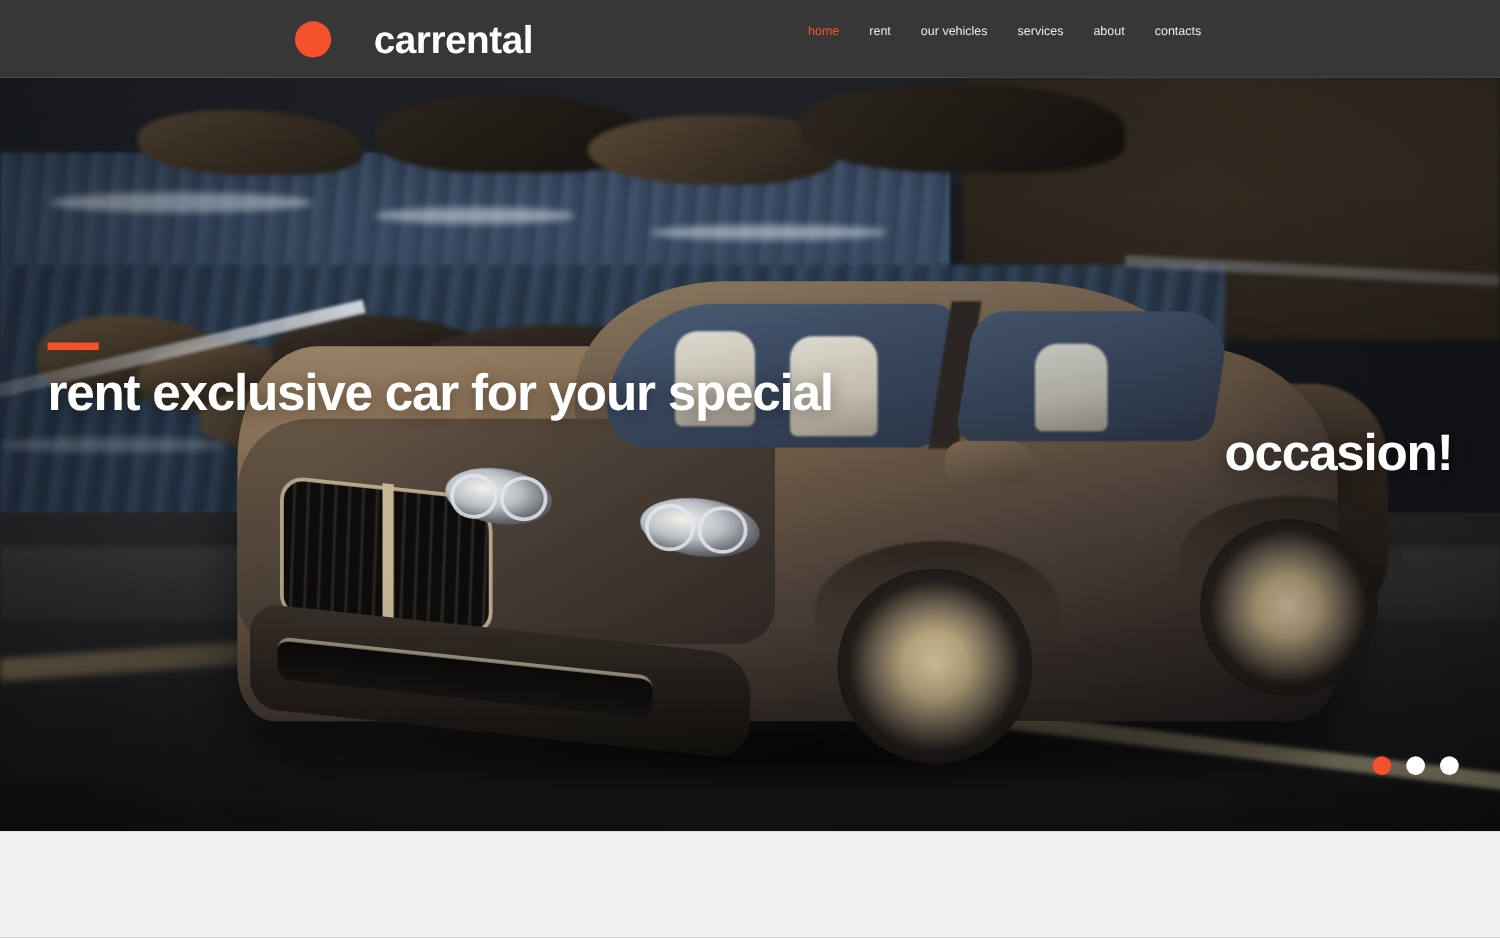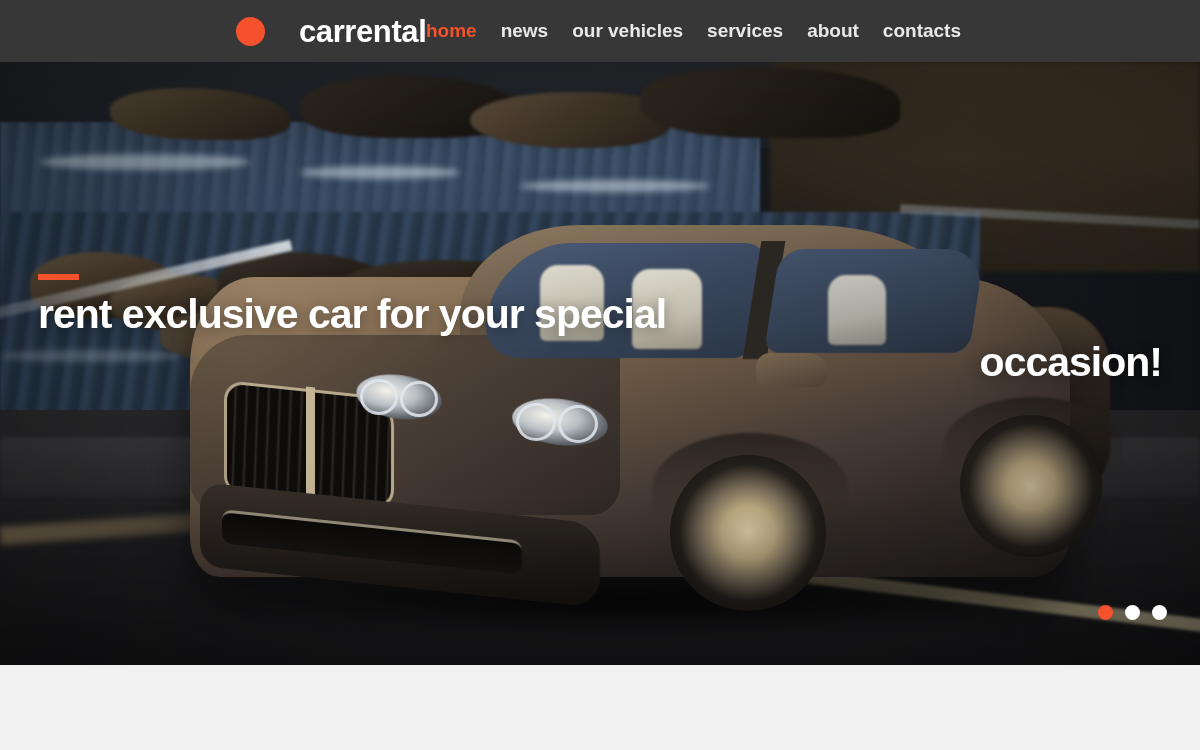--- a/index.html
+++ b/index.html
@@ -41,22 +41,22 @@
     letter-spacing:-0.4px;
     line-height:1;
     white-space:nowrap;
   }
   .nav {
     position:absolute; right:239px; top:21px;
     display:flex; align-items:center;
   }
   .nav-item {
     color:#e9e9e9;
-    font-size:19px;
-    font-weight:700;
+    font-size:10px;
+    font-weight:400;
     line-height:1;
     margin-left:24px;
     white-space:nowrap;
     cursor:pointer;
     text-decoration:none;
   }
   .nav-item:first-child { margin-left:0; }
   .nav-item.active { color:#f4512c; }
 
   
@@ -369,21 +369,21 @@
   <div class="header">
     <div class="header-inner">
 
       <div class="logo-wrap">
         <div class="logo-dot"></div>
         <div class="logo-text">carrental</div>
       </div>
 
       <nav class="nav">
         <a class="nav-item active">home</a>
-        <a class="nav-item">news</a>
+        <a class="nav-item">rent</a>
         <a class="nav-item">our vehicles</a>
         <a class="nav-item">services</a>
         <a class="nav-item">about</a>
         <a class="nav-item">contacts</a>
       </nav>
 
     </div>
   </div>
 
   <div class="hero">

